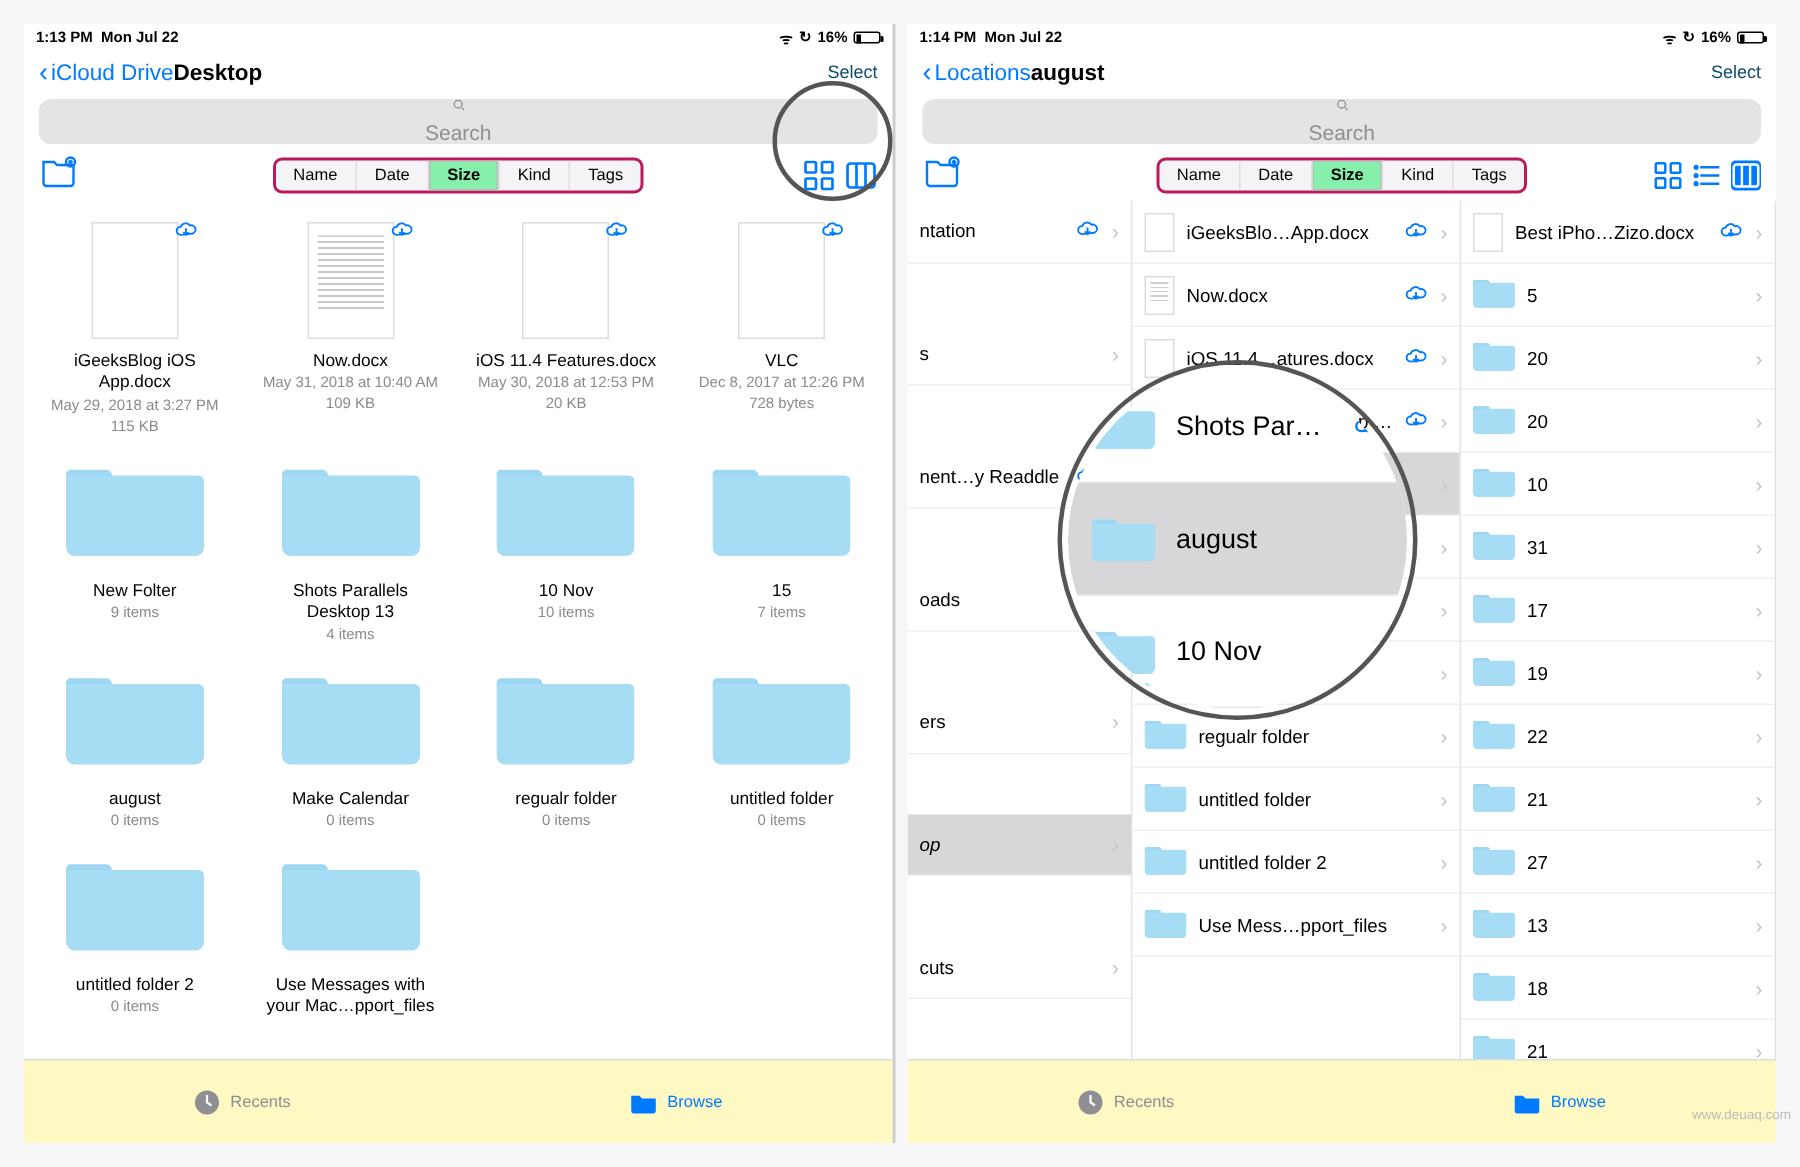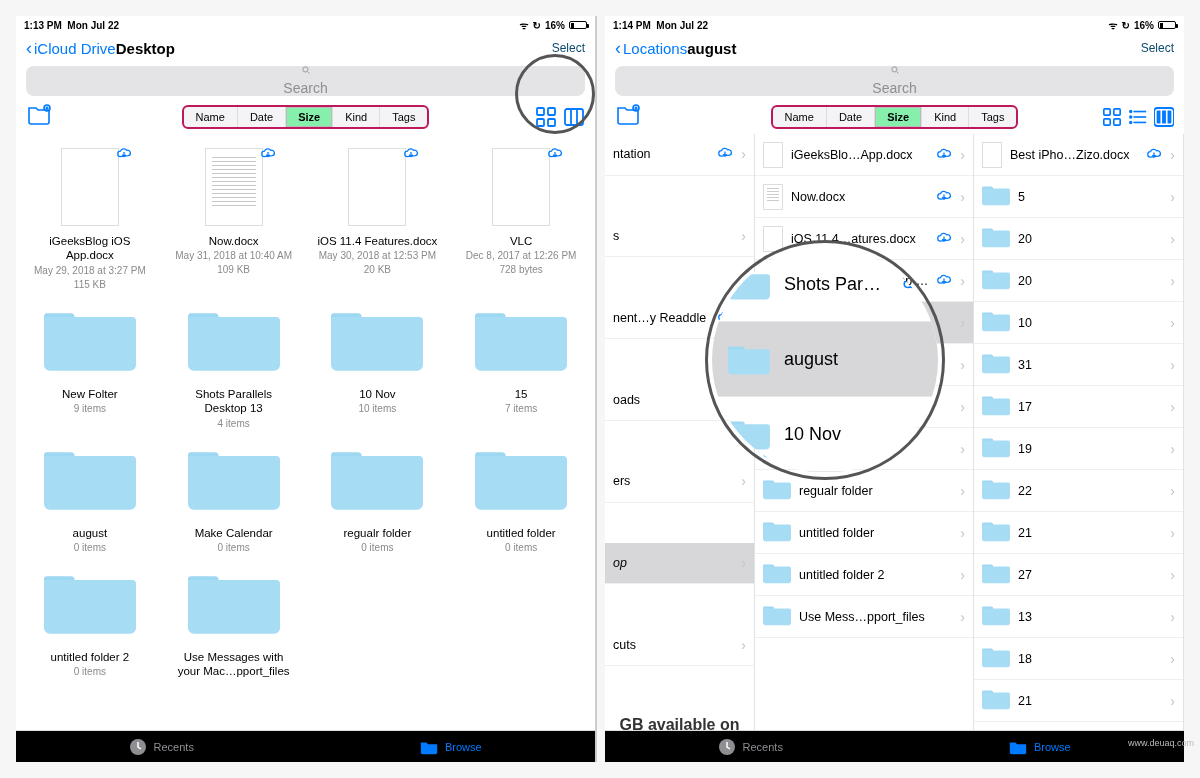--- a/index.html
+++ b/index.html
@@ -73,21 +73,21 @@
   .circle.c-left { width:80px; height:80px; left:515px; top:54px; }
   .circle.c-right { width:240px; height:240px; left:705px; top:240px; }
   
   .mag { position:absolute; left:712px; top:247px; width:226px; height:226px; border-radius:50%; overflow:hidden; background:#fff; z-index:49; }
   .mag .mrow { display:flex; align-items:center; height:75px; border-bottom:1px solid #e8e8e8; padding:0 16px; gap:14px; font-size:18px; }
   .mag .mrow.sel { background:#d7d7d9;}
   .mag .mrow .mini-folder { width:42px; height:32px; }
   .mag .mrow .label{flex:1; white-space:nowrap; overflow:hidden; text-overflow:ellipsis;}
 
   
-  .tabbar { position:absolute; bottom:0; left:0; right:0; height:32px; background:#000000; border-top:1px solid #ddd; display:flex; }
+  .tabbar { position:absolute; bottom:0; left:0; right:0; height:56px; background:#fef9c3; border-top:1px solid #ddd; display:flex; }
   .tab { flex:1; display:flex; align-items:center; justify-content:center; gap:6px; font-size:11px; color:#8e8e93; cursor:pointer;}
   .tab.active { color:#007aff; }
   .tab svg { width:20px; height:20px; }
 
   
   .wm { position:absolute; right:6px; bottom:30px; font-size:9px; color:#bbb; z-index:60;margin-left:40px;}
 
   
   .folder-svg .tab-part{fill:#9ed7f2;} .folder-svg .body-part{fill:#a7dcf5;}
 </style>

